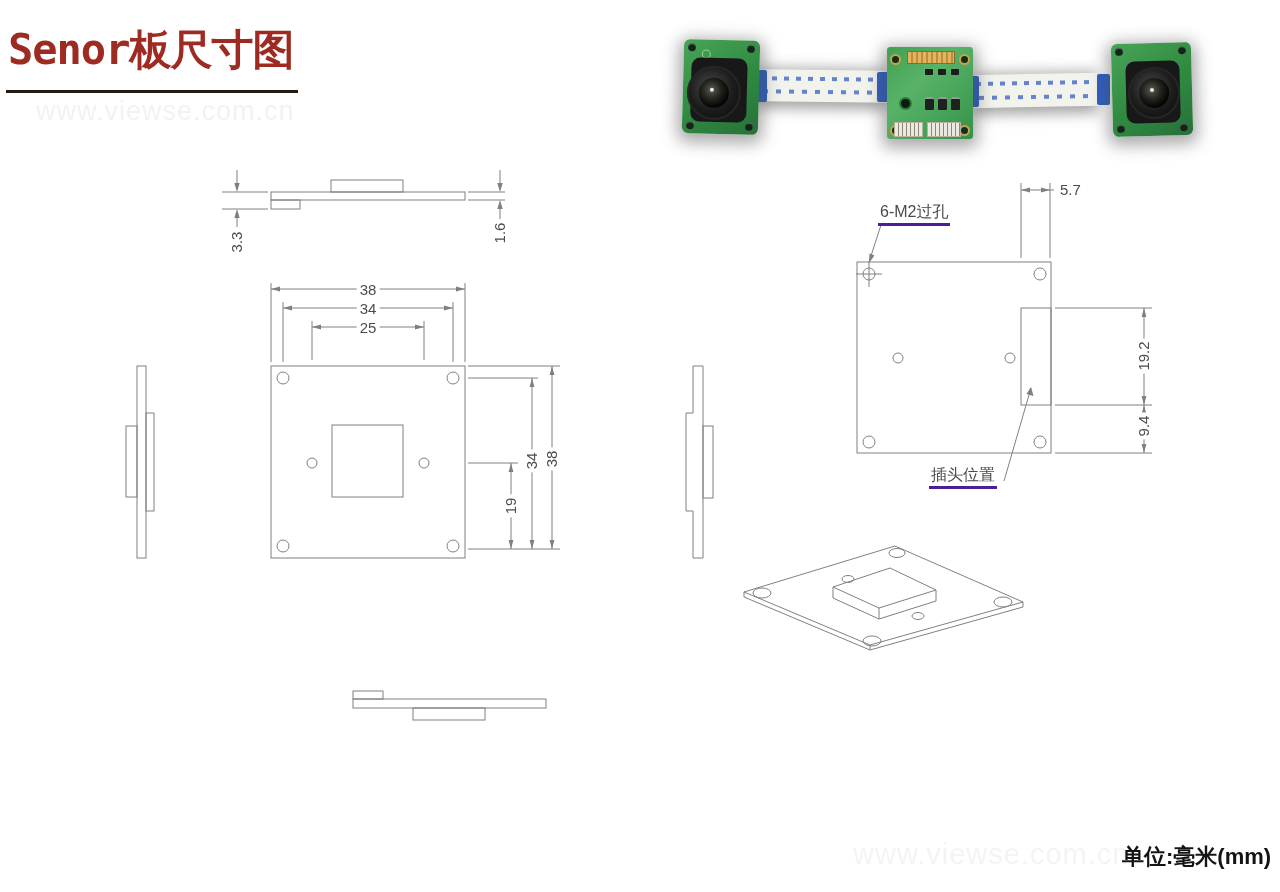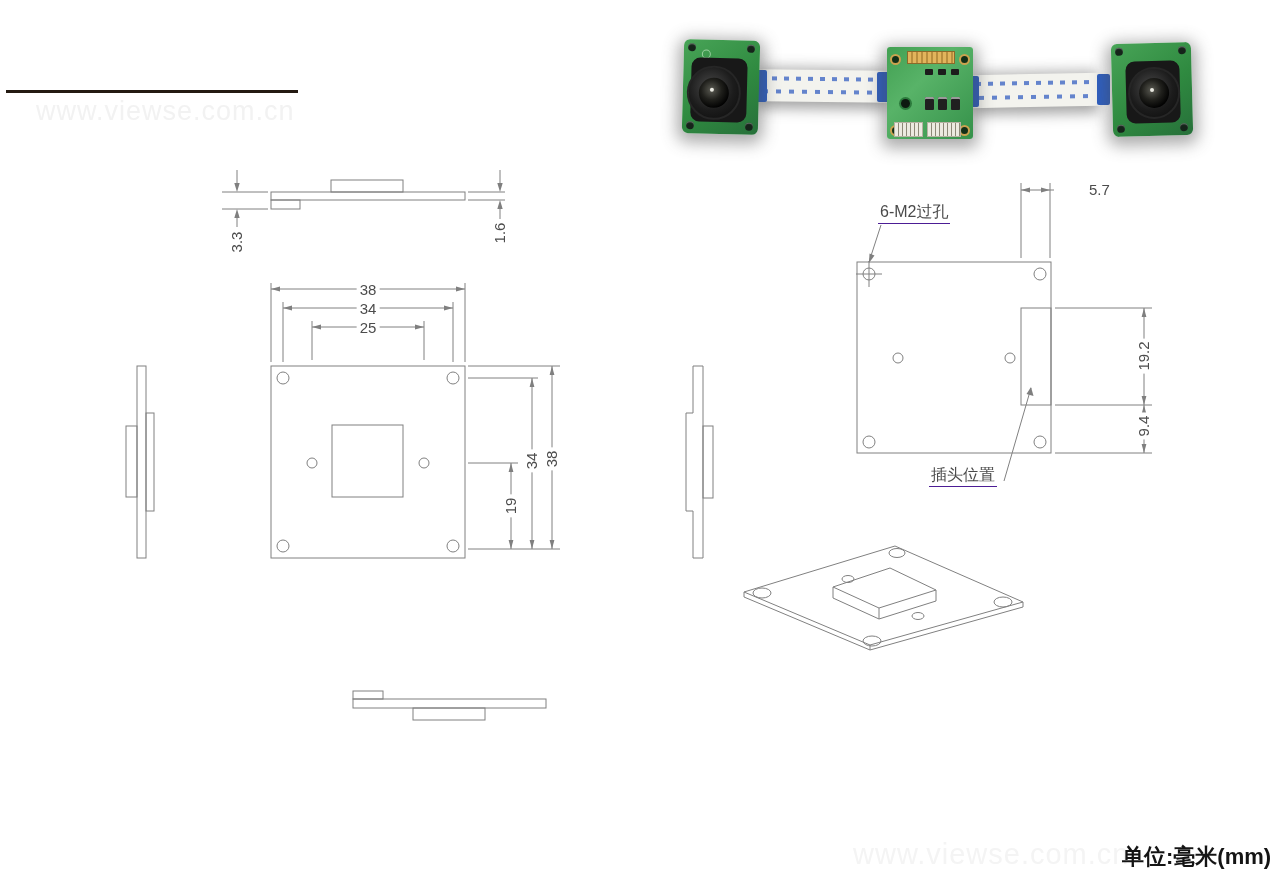--- a/index.html
+++ b/index.html
@@ -15,23 +15,23 @@
   .wm-bottom{left:853px;top:838px;font-size:29px;color:#f4f4f4;}
   .unit-note{position:absolute;left:1122px;top:842px;font-size:22px;font-weight:bold;color:#141414;white-space:nowrap;}
 
   
   svg.drawing{position:absolute;left:0;top:0;}
 
   
   .dim{position:absolute;transform:translate(-50%,-50%);background:#fff;padding:0 3px;
        font-size:15px;color:#4c4c4c;white-space:nowrap;line-height:1;}
   .dim.vert{transform:translate(-50%,-50%) rotate(-90deg);}
-  .dim.plain{background:transparent;transform:translate(0,-50%);margin-left:29px;}
-
-  .callout{position:absolute;font-size:16px;color:#4a4a4a;border-bottom:1px solid #4c1d95;
+  .dim.plain{background:transparent;transform:translate(0,-50%);}
+
+  .callout{position:absolute;font-size:16px;color:#4a4a4a;border-bottom:3px solid #4c1d95;
            padding:0 2px 2px 2px;white-space:nowrap;line-height:1.1;}
 
   
   .photo{position:absolute;left:0;top:0;width:1280px;height:170px;}
   .cam{position:absolute;border-radius:6px;
        background:linear-gradient(145deg,#48a457 0%,#2f8a40 55%,#27703a 100%);
        box-shadow:0 4px 16px 5px rgba(70,70,70,.45);}
   .cam-left{left:683px;top:40px;width:76px;height:94px;transform:rotate(1.5deg);}
   .cam-right{left:1112px;top:43px;width:80px;height:93px;transform:rotate(-1.5deg);}
   .screw{position:absolute;width:8px;height:8px;border-radius:50%;background:#15241a;
@@ -78,20 +78,21 @@
   .pcb-hole{position:absolute;left:14px;top:52px;width:9px;height:9px;border-radius:50%;
             background:#0d1a10;box-shadow:0 0 0 2px #2c7a3c;}
   .pcb-conn-bot{position:absolute;height:13px;background:#eceae0;border:1px solid #b5b2a2;
             background-image:repeating-linear-gradient(90deg,transparent 0 3px,#8b8876 3px 4px);}
 </style>
 </head>
 <body>
 
 <div class="page">
 
+  <div class="title">Senor板尺寸图</div>
   <div class="title-rule"></div>
   <div class="watermark wm-top">www.viewse.com.cn</div>
 
   <div class="photo">
     <div class="ribbon ribbon-left"></div>
     <div class="ribbon ribbon-right"></div>
     <div class="stiffener st-l1"></div>
     <div class="stiffener st-l2"></div>
     <div class="stiffener st-r1"></div>
     <div class="stiffener st-r2"></div>

